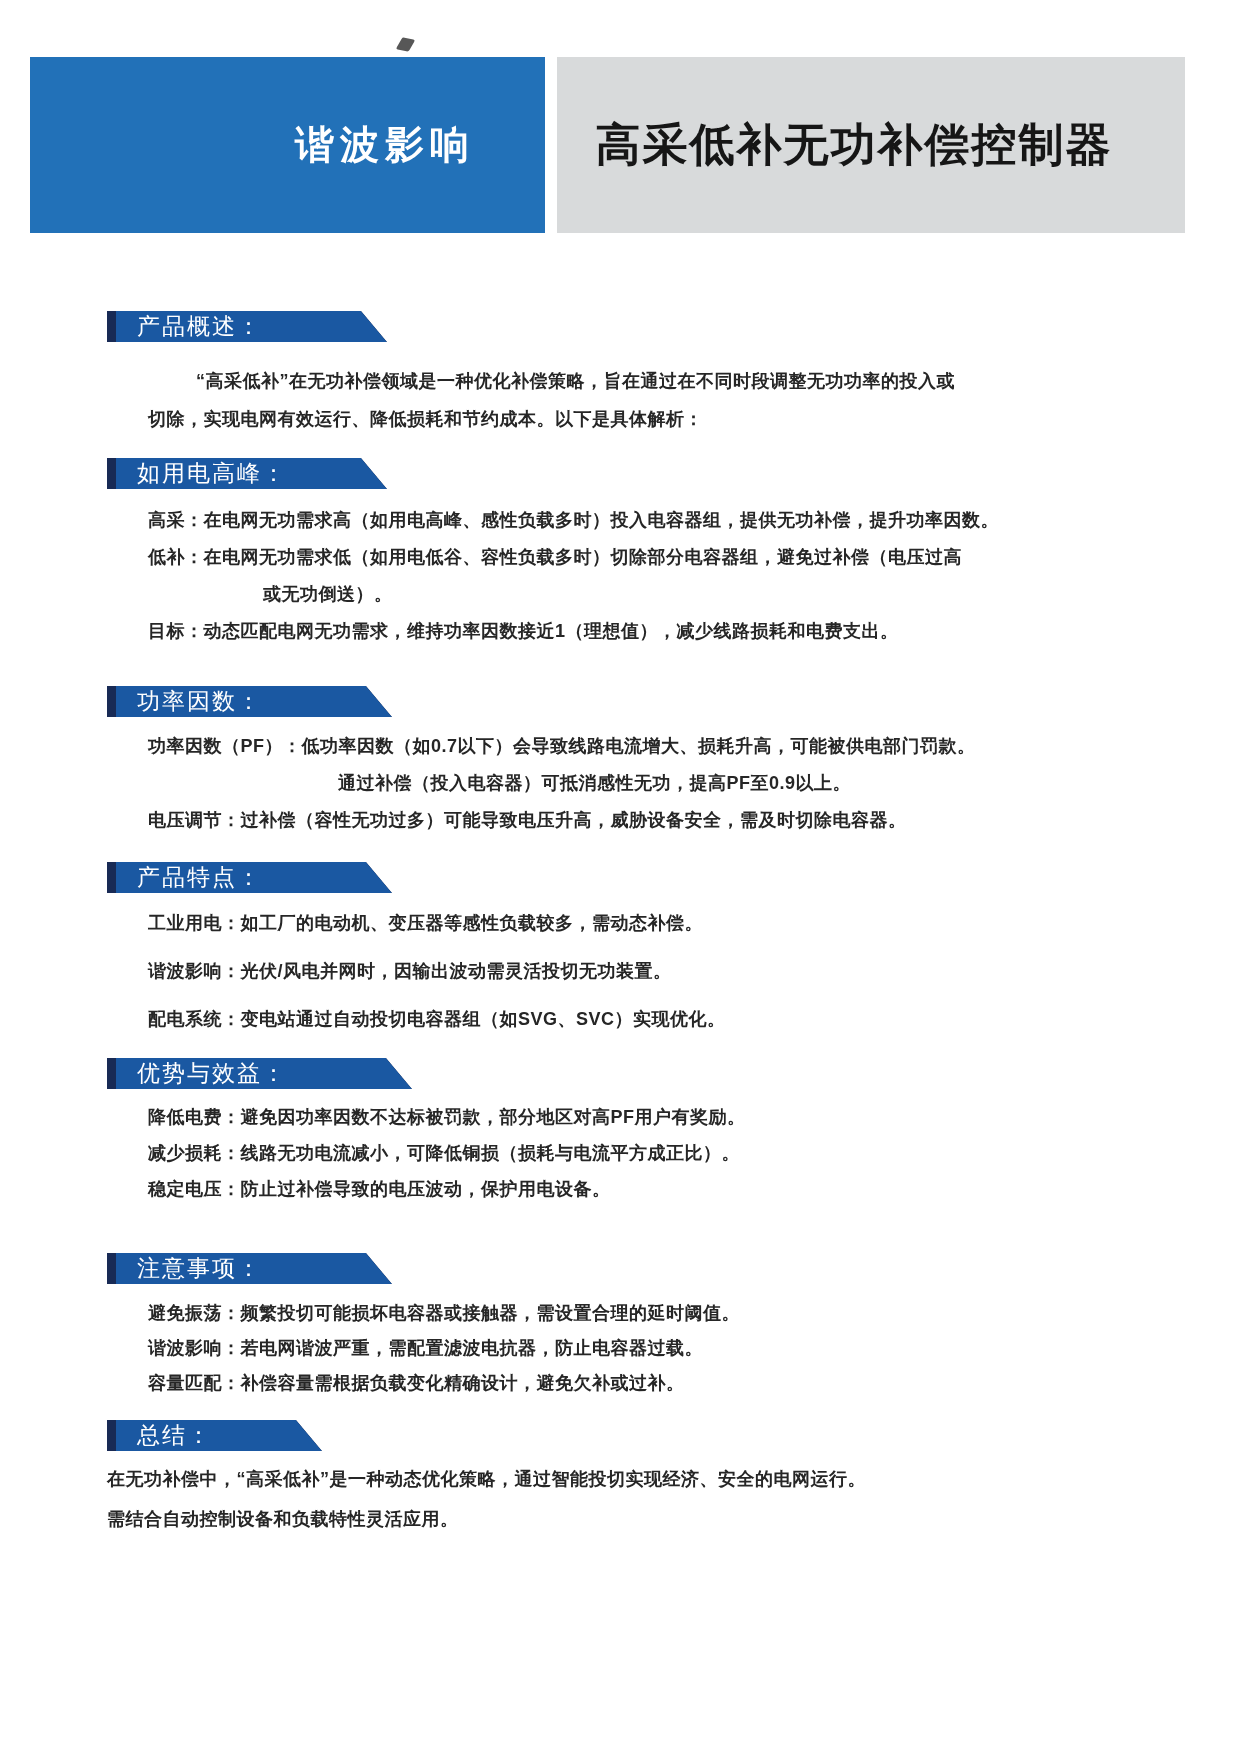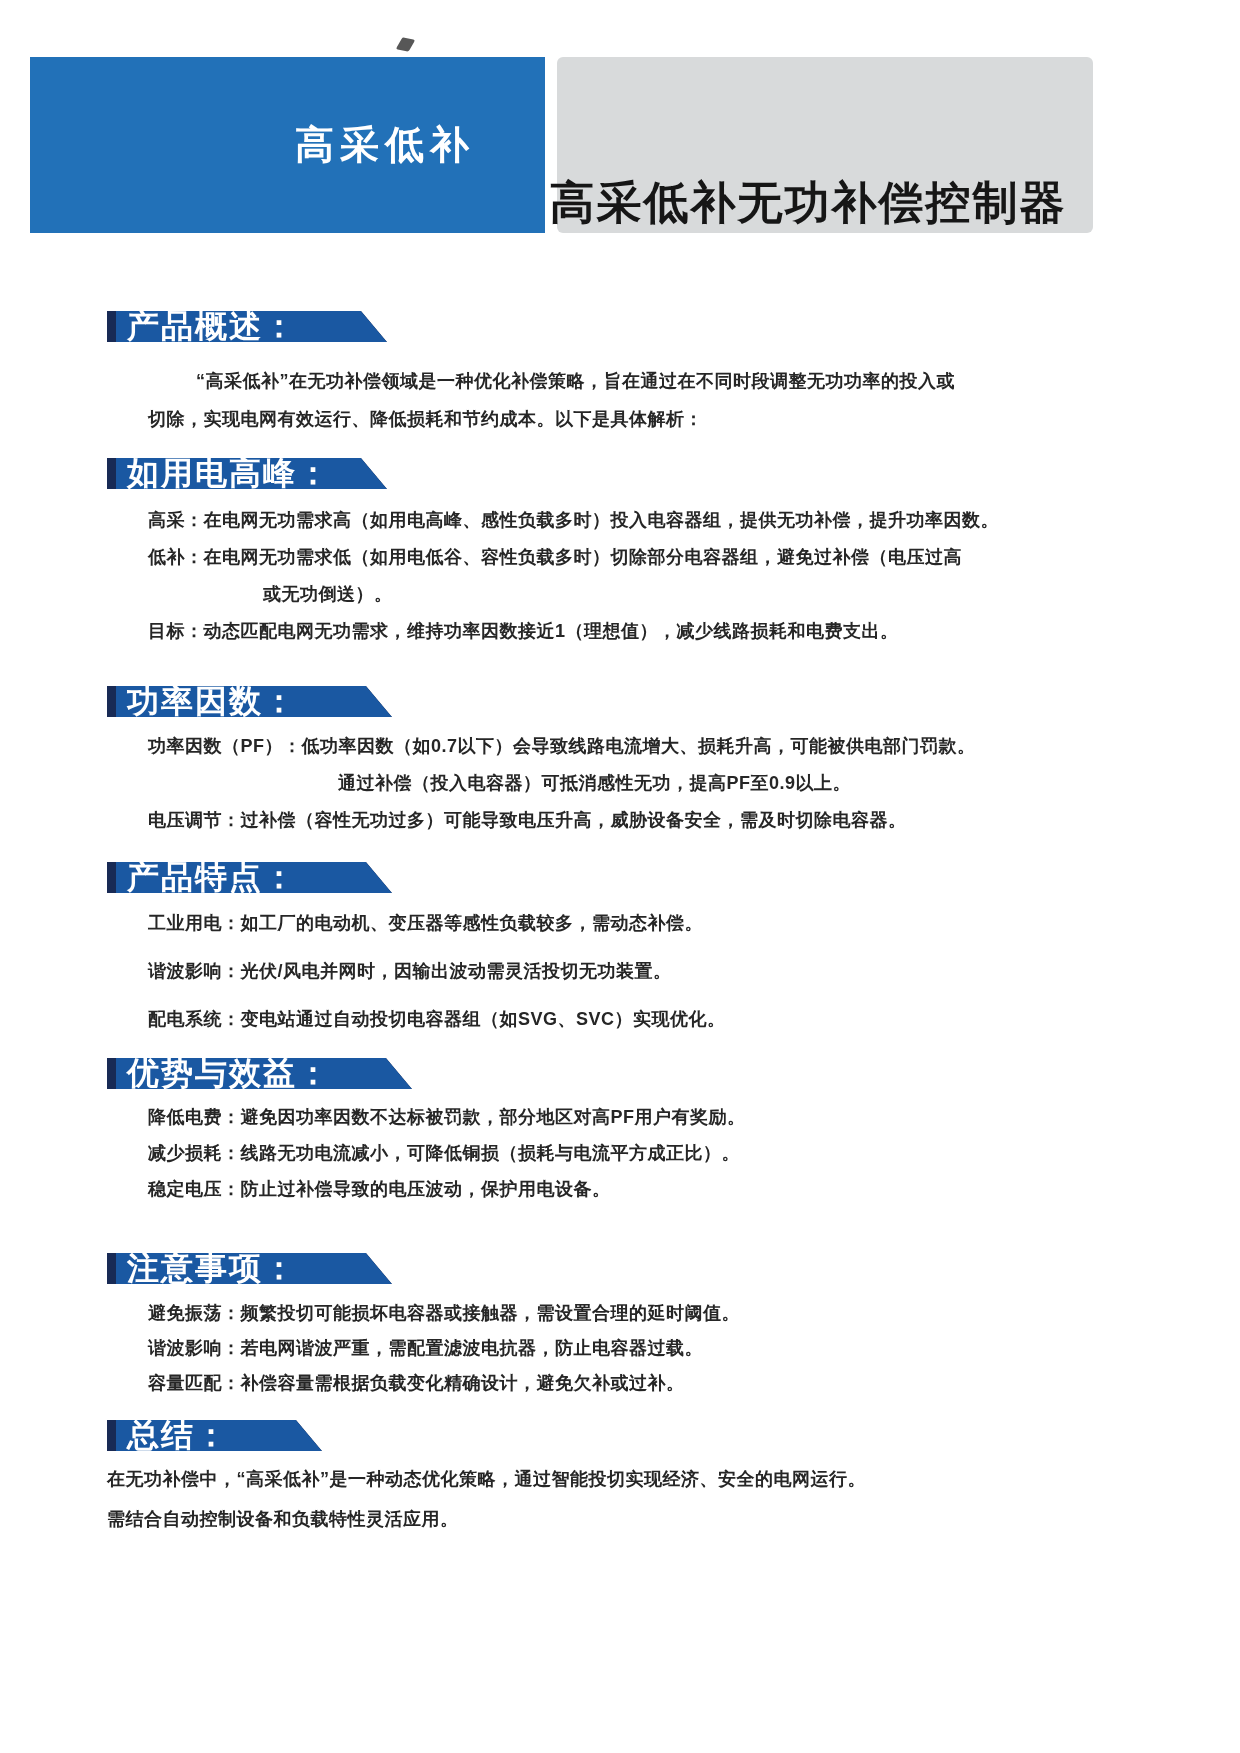--- a/index.html
+++ b/index.html
@@ -45,26 +45,25 @@
   .header-blue span{
     color:#ffffff;
     font-size:39px;
     font-weight:700;
     letter-spacing:6px;
     white-space:nowrap;
   }
   .header-gray{
     position:absolute;
     left:557px;top:57px;
-    width:536px;height:176px;
+    width:628px;height:176px;
     background:var(--header_gray);
-    display:flex;align-items:flex-end;justify-content:center;
+    display:flex;align-items:center;justify-content:center;
     box-sizing:border-box;
     padding-right:34px;
-    border-radius:6px;
   }
   .header-gray span{
     color:var(--title_text);
     font-size:45px;
     font-weight:900;
     letter-spacing:2px;
     white-space:nowrap;
   }
   
   .sec{
@@ -83,25 +82,25 @@
     content:"";
     position:absolute;
     left:9px;top:0;bottom:0;right:0;
     background:var(--banner_blue);
     clip-path:polygon(0 0, calc(100% - 26px) 0, 100% 100%, 0 100%);
   }
   .banner span{
     position:relative;
     z-index:1;
     display:block;
-    padding-left:20px;
+    padding-left:30px;
     line-height:31px;
     color:#ffffff;
-    font-size:32px;
-    font-weight:700;
+    font-size:23px;
+    font-weight:400;
     letter-spacing:2px;
     white-space:nowrap;
   }
   .content{
     margin-left:148px;
     margin-right:20px;
   }
   .content.flush{
     margin-left:107px;
   }
@@ -115,21 +114,21 @@
   }
 </style>
 </head>
 <body>
 
 <div class="page">
 
   <div class="top-mark"></div>
 
   <div class="header-blue">
-    <span>高采低补</span>
+    <span>谐波影响</span>
   </div>
   <div class="header-gray">
     <span>高采低补无功补偿控制器</span>
   </div>
 
   <div class="sec" style="top:311px">
     <div class="banner" style="width:280px">
       <span>产品概述：</span>
     </div>
     <div class="content" style="margin-top:20px">

